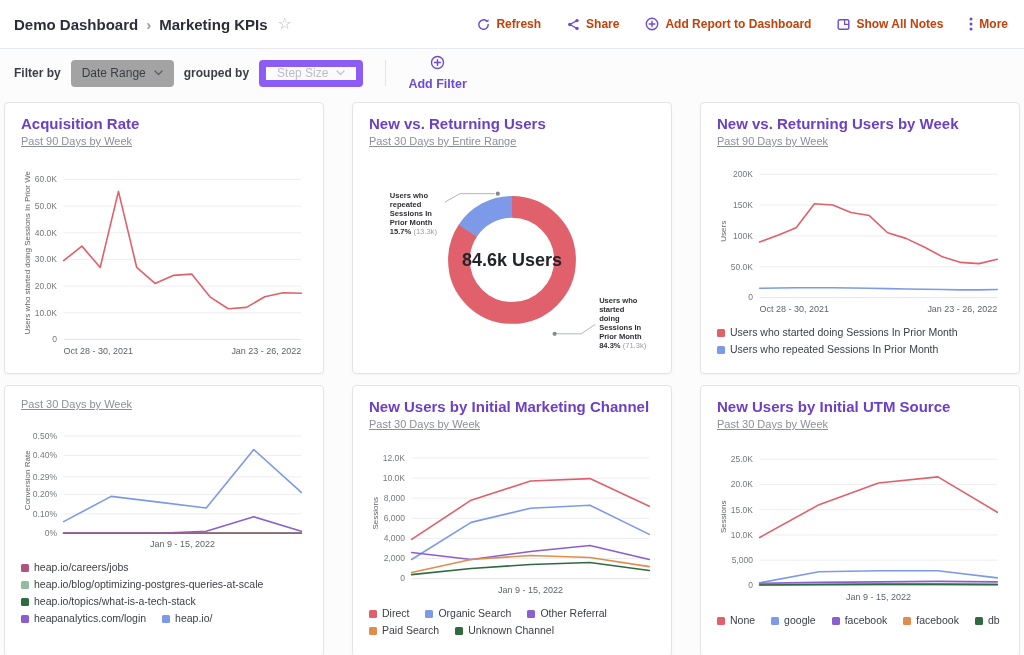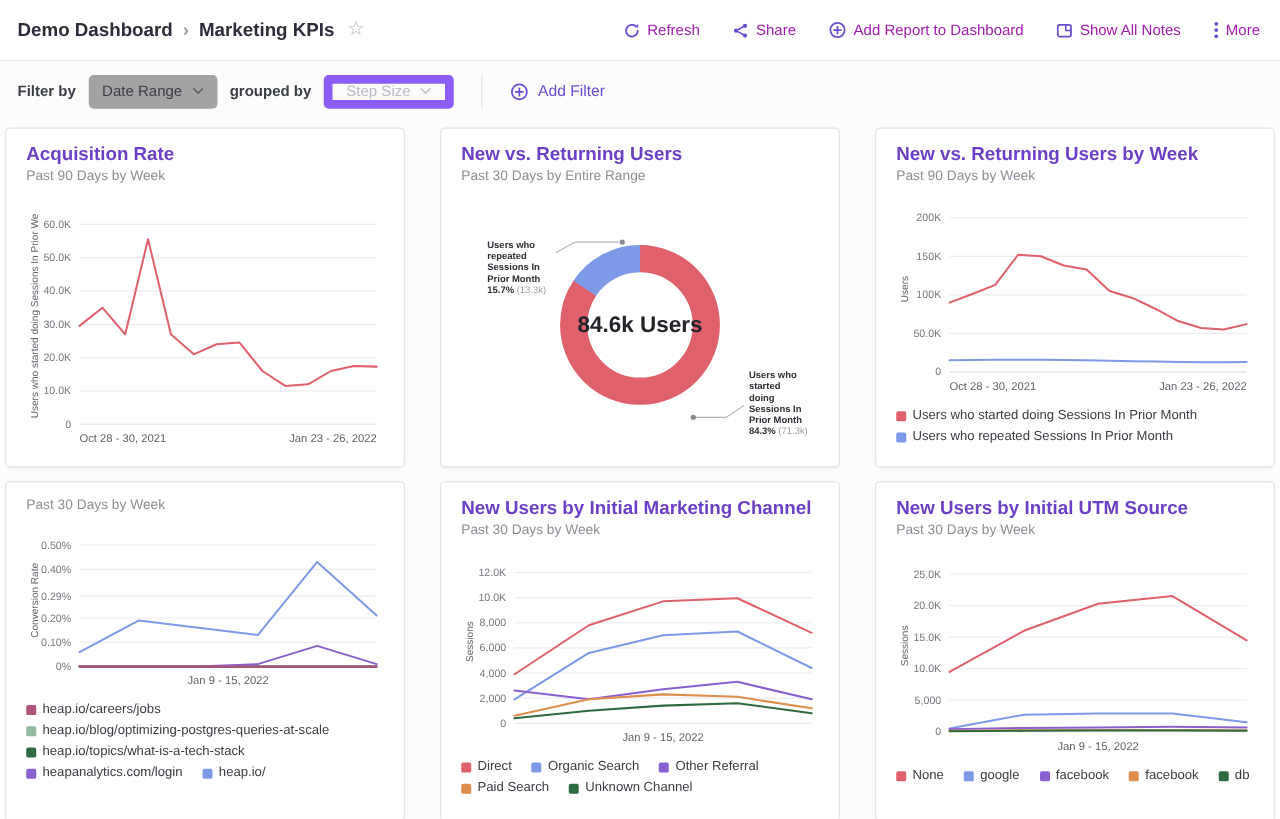--- a/index.html
+++ b/index.html
@@ -5,38 +5,38 @@
   * { margin:0; padding:0; box-sizing:border-box; }
   html,body { width:1024px; height:655px; background:#fcfcfd; font-family:"Liberation Sans", sans-serif; overflow:hidden; }
 
   
   .topbar { height:49px; background:#fff; border-bottom:1px solid #e8e9ee; display:flex; align-items:center; justify-content:space-between; padding:0 16px 0 14px; }
   .crumbs { display:flex; align-items:center; gap:8px; }
   .crumb { font-size:15px; font-weight:700; color:#2c2d3a; cursor:pointer; }
   .crumb-sep { color:#9a9da5; font-size:15px; font-weight:700; }
   .star { color:#b4b7bf; font-size:16px; margin-left:2px; cursor:pointer; line-height:1; }
   .actions { display:flex; align-items:center; gap:26px; }
-  .action { display:flex; align-items:center; gap:6px; color:#a21caf; font-size:12px; font-weight:400; cursor:pointer; }
+  .action { display:flex; align-items:center; gap:6px; color:#c2410c; font-size:12px; font-weight:700; cursor:pointer; }
   .action svg { display:block; }
 
   
   .filterbar { height:48px; display:flex; align-items:center; gap:10px; padding:0 14px; background:#fcfcfd; }
   .flabel { font-size:12px; font-weight:700; color:#3a3d45; }
   .pill { display:flex; align-items:center; gap:8px; height:27px; padding:0 11px; border-radius:4px; font-size:12px; cursor:pointer; }
   .pill.filled { background:#a3a3a3; color:#3a3d45; font-weight:400; }
   .pill.disabled { background:#fbfbfc; border:7px solid #8b5cf6; color:#b9bcc4; cursor:default; }
   .chev { width:9px; height:6px; }
   .vdiv { width:1px; height:26px; background:#e2e4e9; margin:0 12px; }
-  .addfilter { display:flex; align-items:center; gap:7px; color:#6b4bd1; font-size:12.5px; font-weight:400; cursor:pointer; }
+  .addfilter { display:flex; align-items:center; gap:7px; color:#6b4bd1; font-size:12.5px; font-weight:700; cursor:pointer;flex-direction:column; }
 
   
   .grid { display:grid; grid-template-columns:1fr 1fr 1fr; grid-template-rows:272px 272px; gap:11px 28px; padding:5px 4px 8px; }
   .card { background:#fff; border:1px solid #e2e4e9; border-radius:4px; padding:12px 16px 8px; box-shadow:0 1px 2px rgba(40,40,60,.04); overflow:hidden; }
   .card h2 { font-size:15px; font-weight:700; color:#6c40c6; margin-bottom:3px; cursor:pointer; }
-  .subtitle { font-size:11px; color:#8c8f99; margin-bottom:4px; }
+  .subtitle { font-size:11px; color:#8c8f99; margin-bottom:4px;text-decoration:underline; }
   .chart-holder svg { display:block; width:100%; }
   svg text { font-family:"Liberation Sans", sans-serif; }
   .tick { font-size:9px; fill:#75787f; }
   .xlab { font-size:9.5px; fill:#5f626b; }
   .axis-title { font-size:8.5px; fill:#5f626b; }
   .center-lab { font-size:19px; font-weight:700; fill:#23242a; }
   .callout { font-size:8px; font-weight:700; fill:#2e2f36; }
   .callout-val { font-weight:400; fill:#9a9da5; }
 
   .legend { display:flex; flex-wrap:wrap; column-gap:16px; row-gap:2px; margin-top:4px; }

